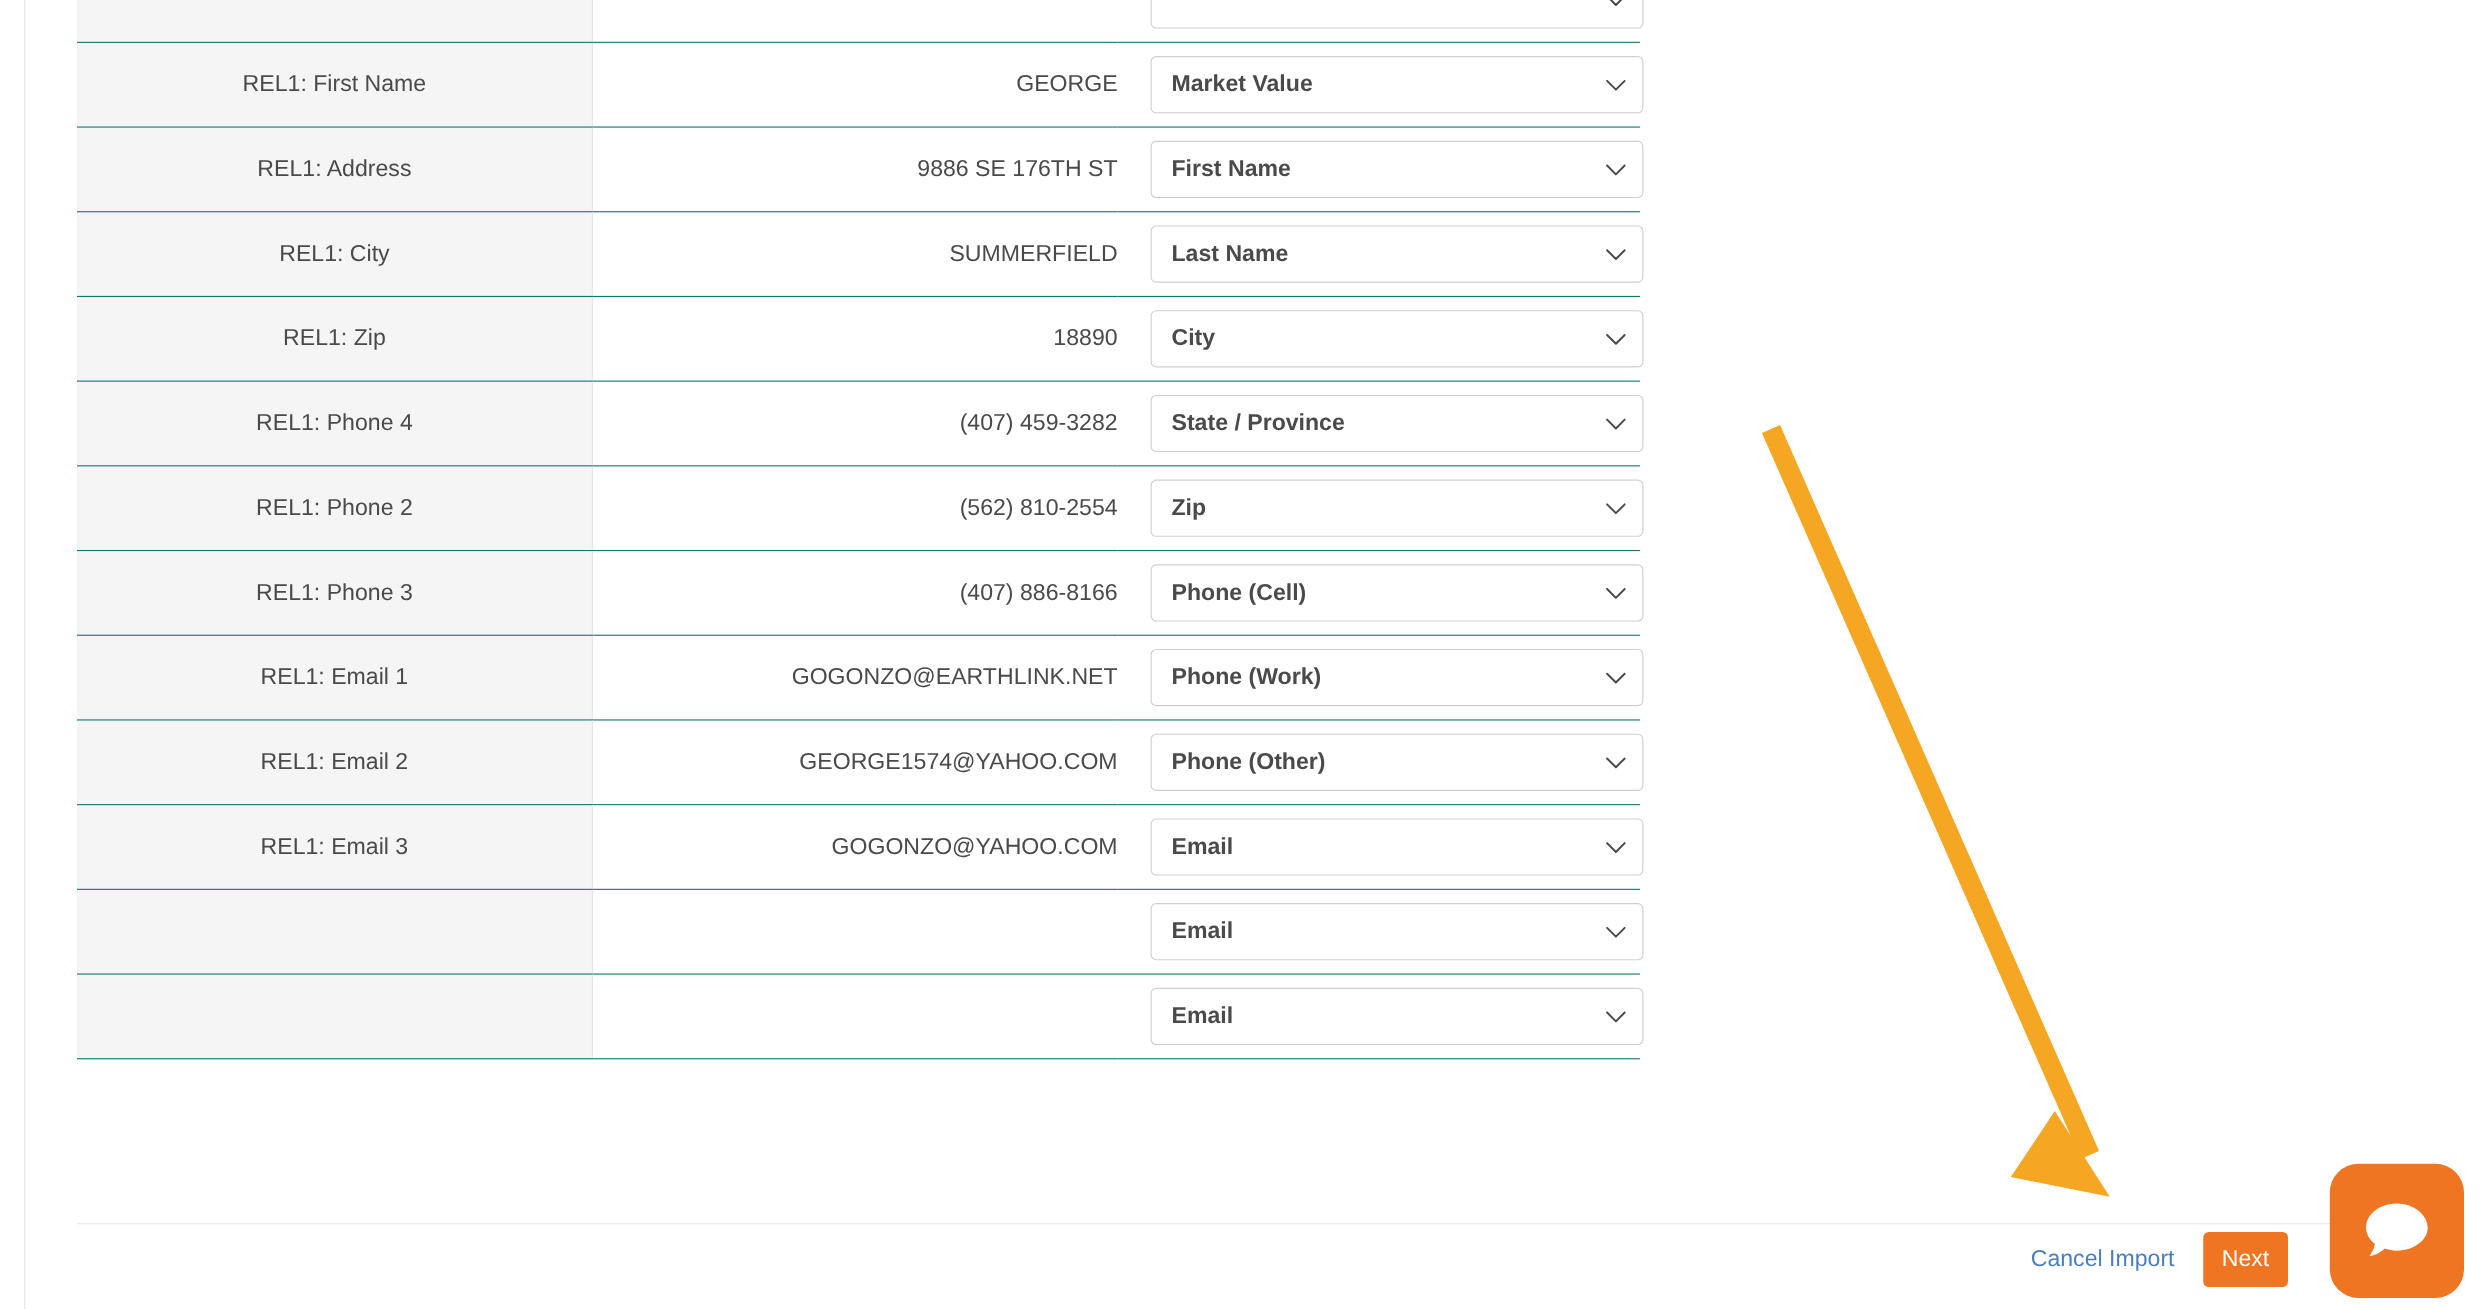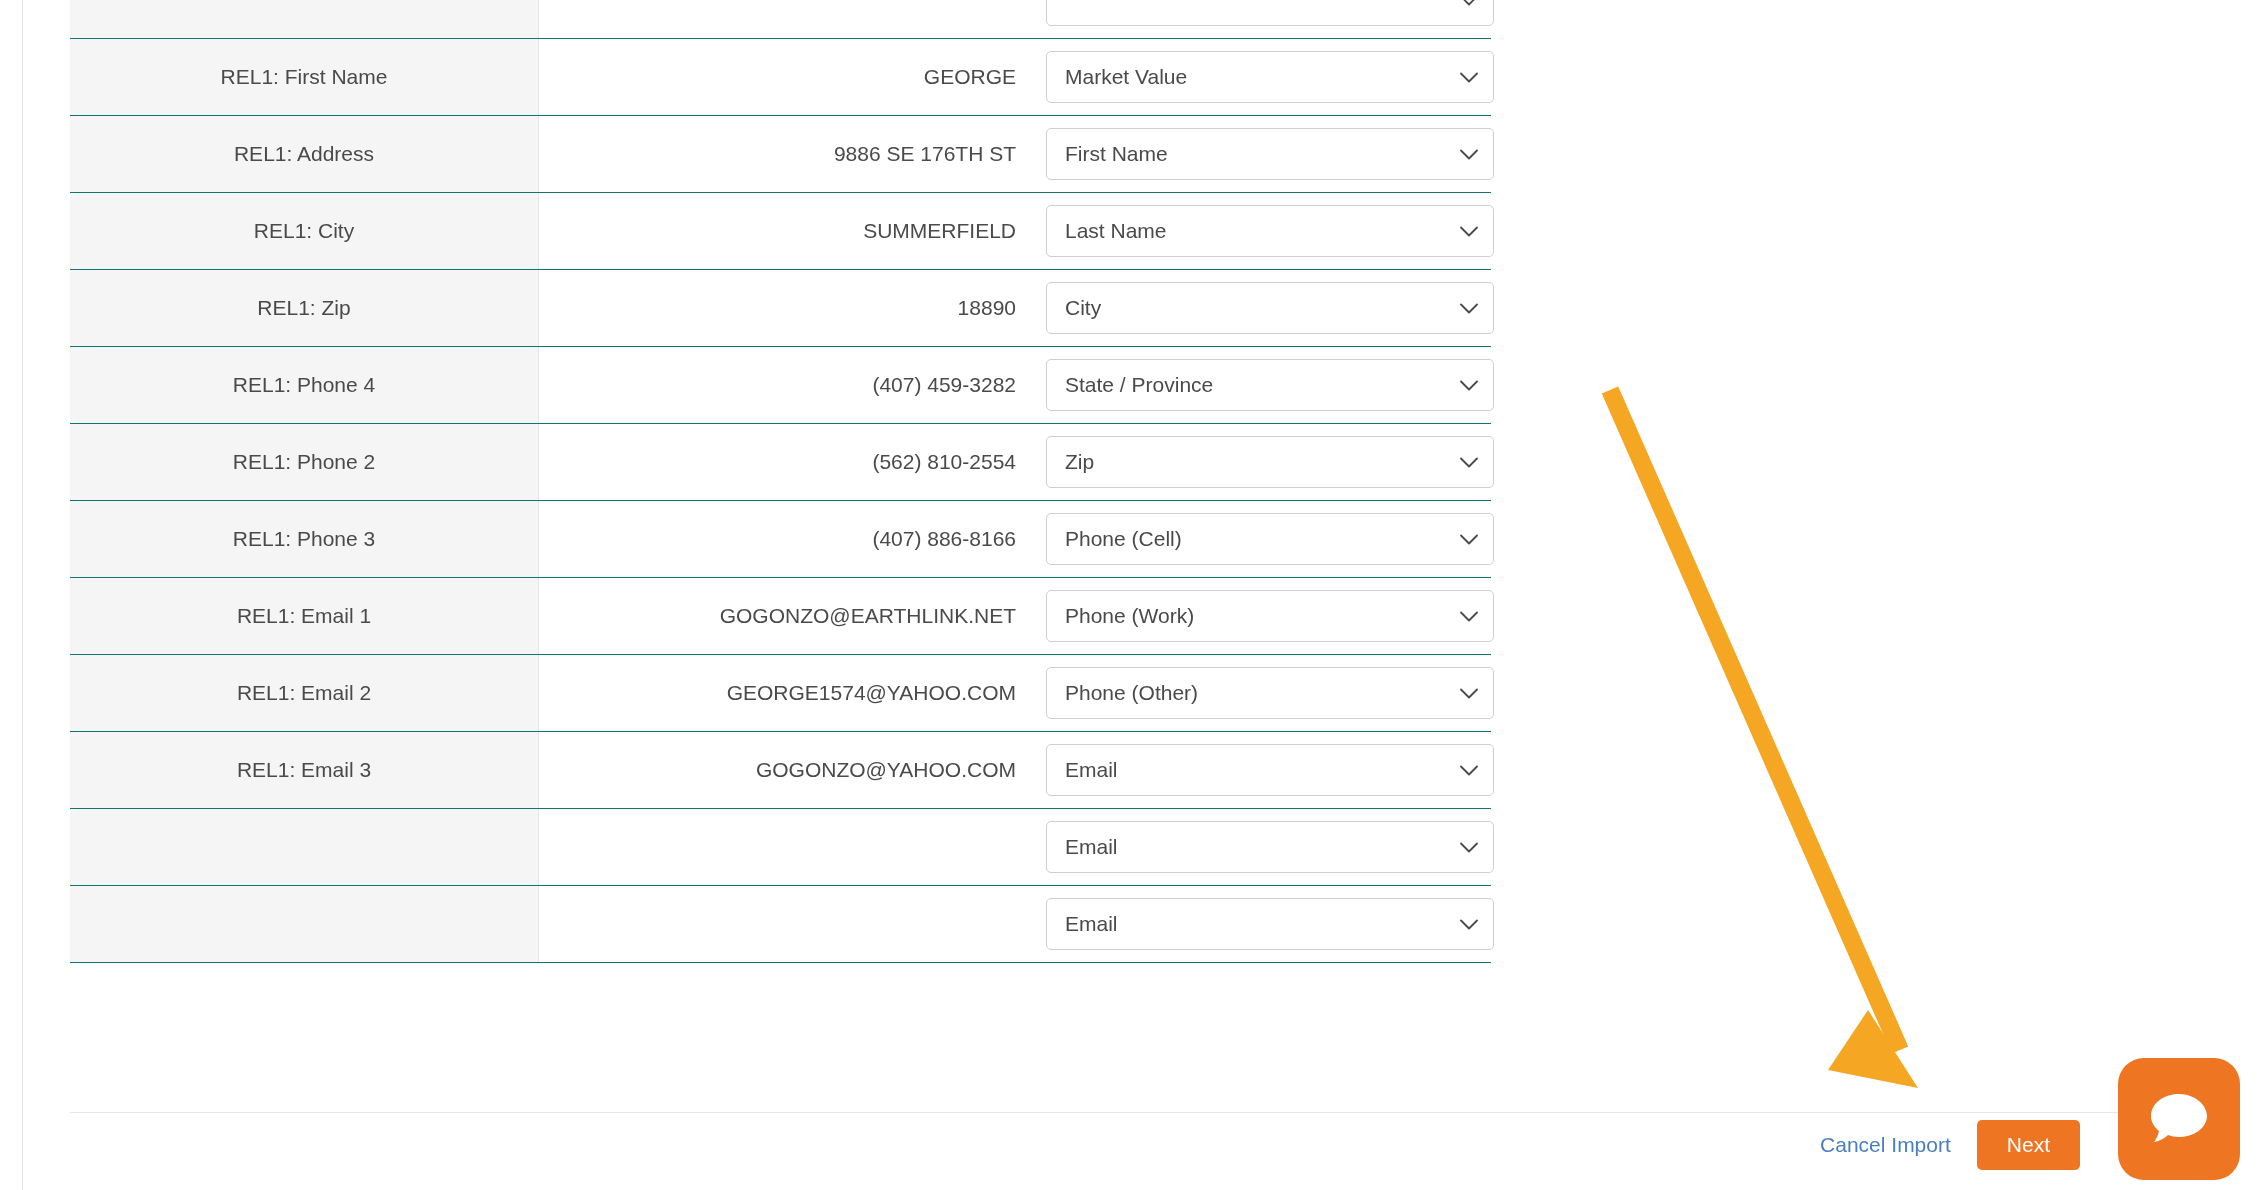--- a/index.html
+++ b/index.html
@@ -65,20 +65,21 @@
   .col-select {
     width: 475px;
     text-align: left;
   }
 
   .select-wrap {
     position: relative;
     display: block;
     width: 448px;
     margin-left: 30px;
+    font-weight: bold;
   }
 
   .fake-select {
     box-sizing: border-box;
     width: 448px;
     height: 52px;
     line-height: 50px;
     padding: 0 38px 0 18px;
     border: 1px solid #cfcfcf;
     border-radius: 5px;
@@ -127,21 +128,21 @@
     cursor: pointer;
   }
 
   .next-button {
     background: #ee7623;
     color: #ffffff;
     border: none;
     border-radius: 5px;
     font-size: 21px;
     font-family: "Liberation Sans", sans-serif;
-    padding: 13px 30px;
+    padding: 13px 17px;
     cursor: pointer;
   }
 
   
   .annot-arrow {
     position: absolute;
     left: 1600px;
     top: 370px;
     width: 520px;
     height: 760px;

